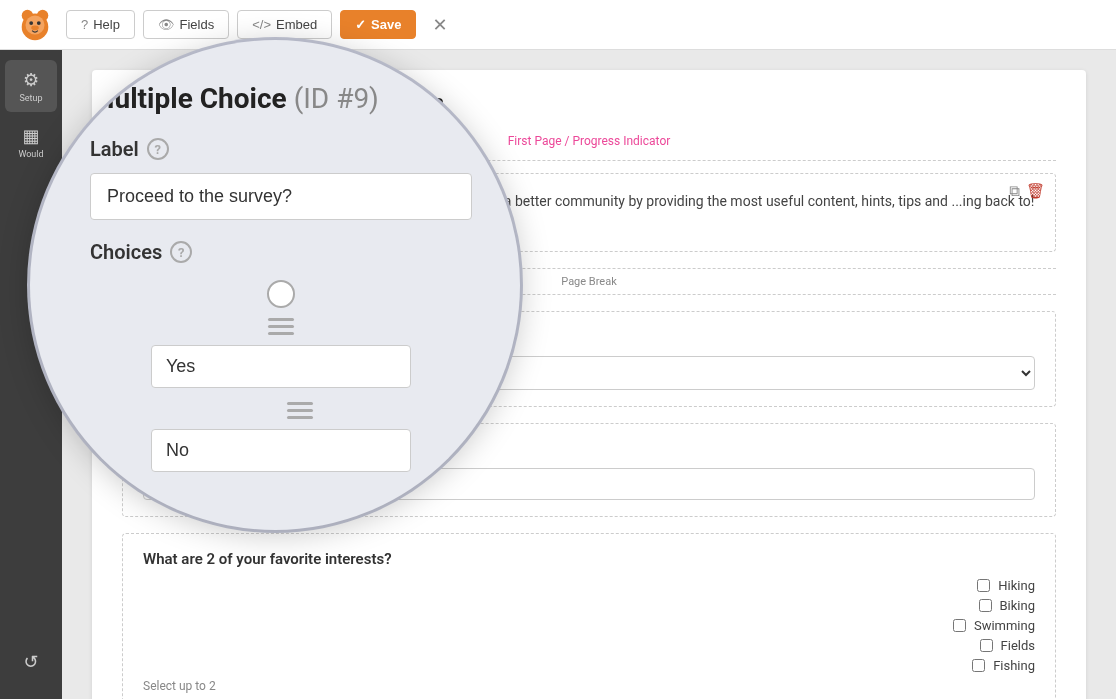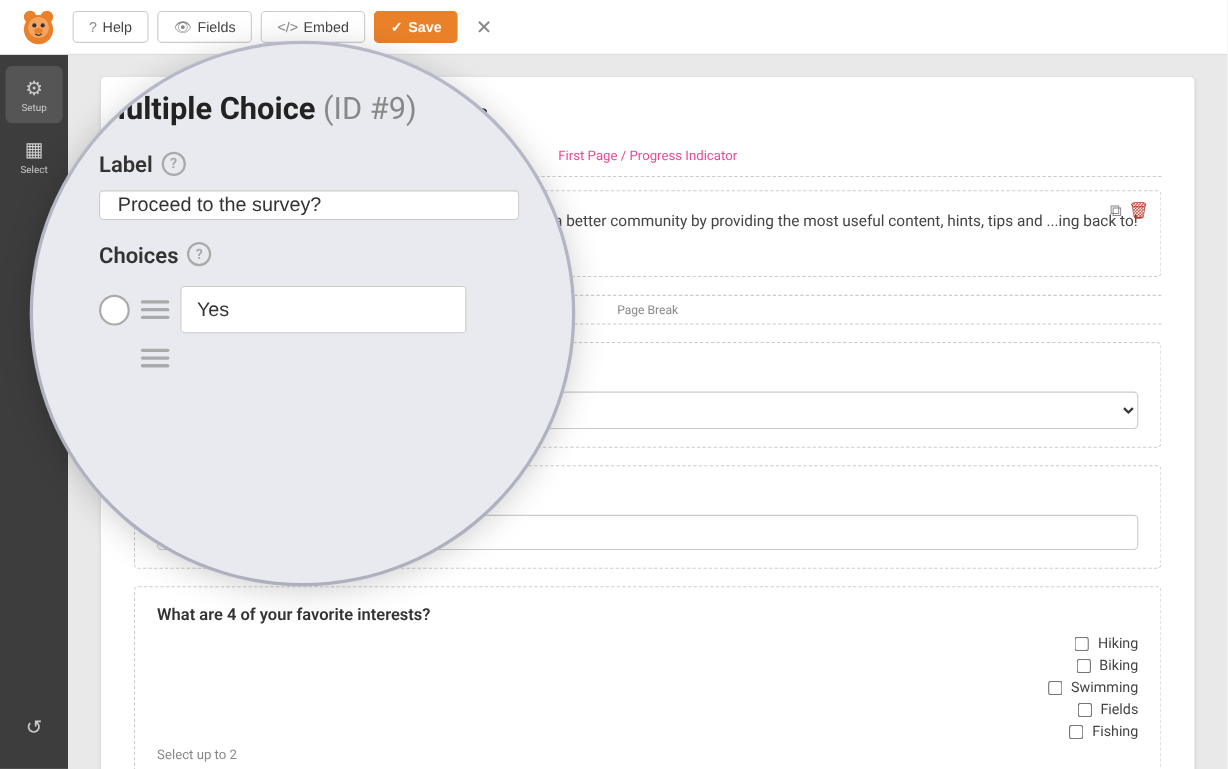--- a/index.html
+++ b/index.html
@@ -275,41 +275,43 @@
       align-items: center;
       justify-content: center;
       font-size: 13px;
       color: #aaa;
       font-weight: 700;
     }
     .mag-input {
       background: #fff;
       border: 1px solid #ccc;
       border-radius: 4px;
-      padding: 2px 16px;
+      padding: 12px 16px;
       font-size: 18px;
       color: #333;
       margin-bottom: 20px;
       width: 100%;
     }
     .mag-choices-row {
       display: flex;
+      align-items: center;
       gap: 8px;
       margin-bottom: 16px;
     }
     .mag-choices-text {
       font-size: 20px;
       font-weight: 600;
       color: #333;
     }
     .choice-row {
       display: flex;
       align-items: center;
       gap: 10px;
       margin-bottom: 14px;
+      flex-direction: column;
     }
     .choice-radio {
       width: 28px;
       height: 28px;
       border-radius: 50%;
       border: 2px solid #aaa;
       background: #fff;
       flex-shrink: 0;
     }
     .choice-drag {
@@ -372,21 +374,21 @@
   </div>
 </div>
 
 <div class="sidebar">
   <div class="sidebar-item active">
     <span class="si-icon">⚙</span>
     <span class="si-label">Setup</span>
   </div>
   <div class="sidebar-item">
     <span class="si-icon">▦</span>
-    <span class="si-label">Select</span>
+    <span class="si-label">Would</span>
   </div>
   <div class="sidebar-bottom">
     <div class="sidebar-item">
       <span class="si-icon">↺</span>
     </div>
   </div>
 </div>
 
 <div class="main-content">
   <div class="survey-area">
@@ -414,21 +416,21 @@
         <option></option>
       </select>
     </div>
 
     <div class="survey-block">
       <div class="survey-question-title">...u let us know what you were hoping to find?</div>
       <input class="survey-input" type="text" style="">
     </div>
 
     <div class="survey-block">
-      <div class="survey-question-title">What are 4 of your favorite interests?</div>
+      <div class="survey-question-title">What are 2 of your favorite interests?</div>
       <div class="checkbox-group">
         <label class="checkbox-item">
           <input type="checkbox" style="">
           <span>Hiking</span>
         </label>
         <label class="checkbox-item">
           <input type="checkbox" style="">
           <span>Biking</span>
         </label>
         <label class="checkbox-item">
@@ -482,15 +484,16 @@
     </div>
     <input class="choice-input" type="text" value="Yes" style="">
   </div>
 
   <div class="choice-row">
     <div class="choice-drag" style="margin-left:38px;">
       <div class="drag-line"></div>
       <div class="drag-line"></div>
       <div class="drag-line"></div>
     </div>
+    <input class="choice-input" type="text" value="No" style="">
   </div>
 
 </div>
 
 </body></html>

